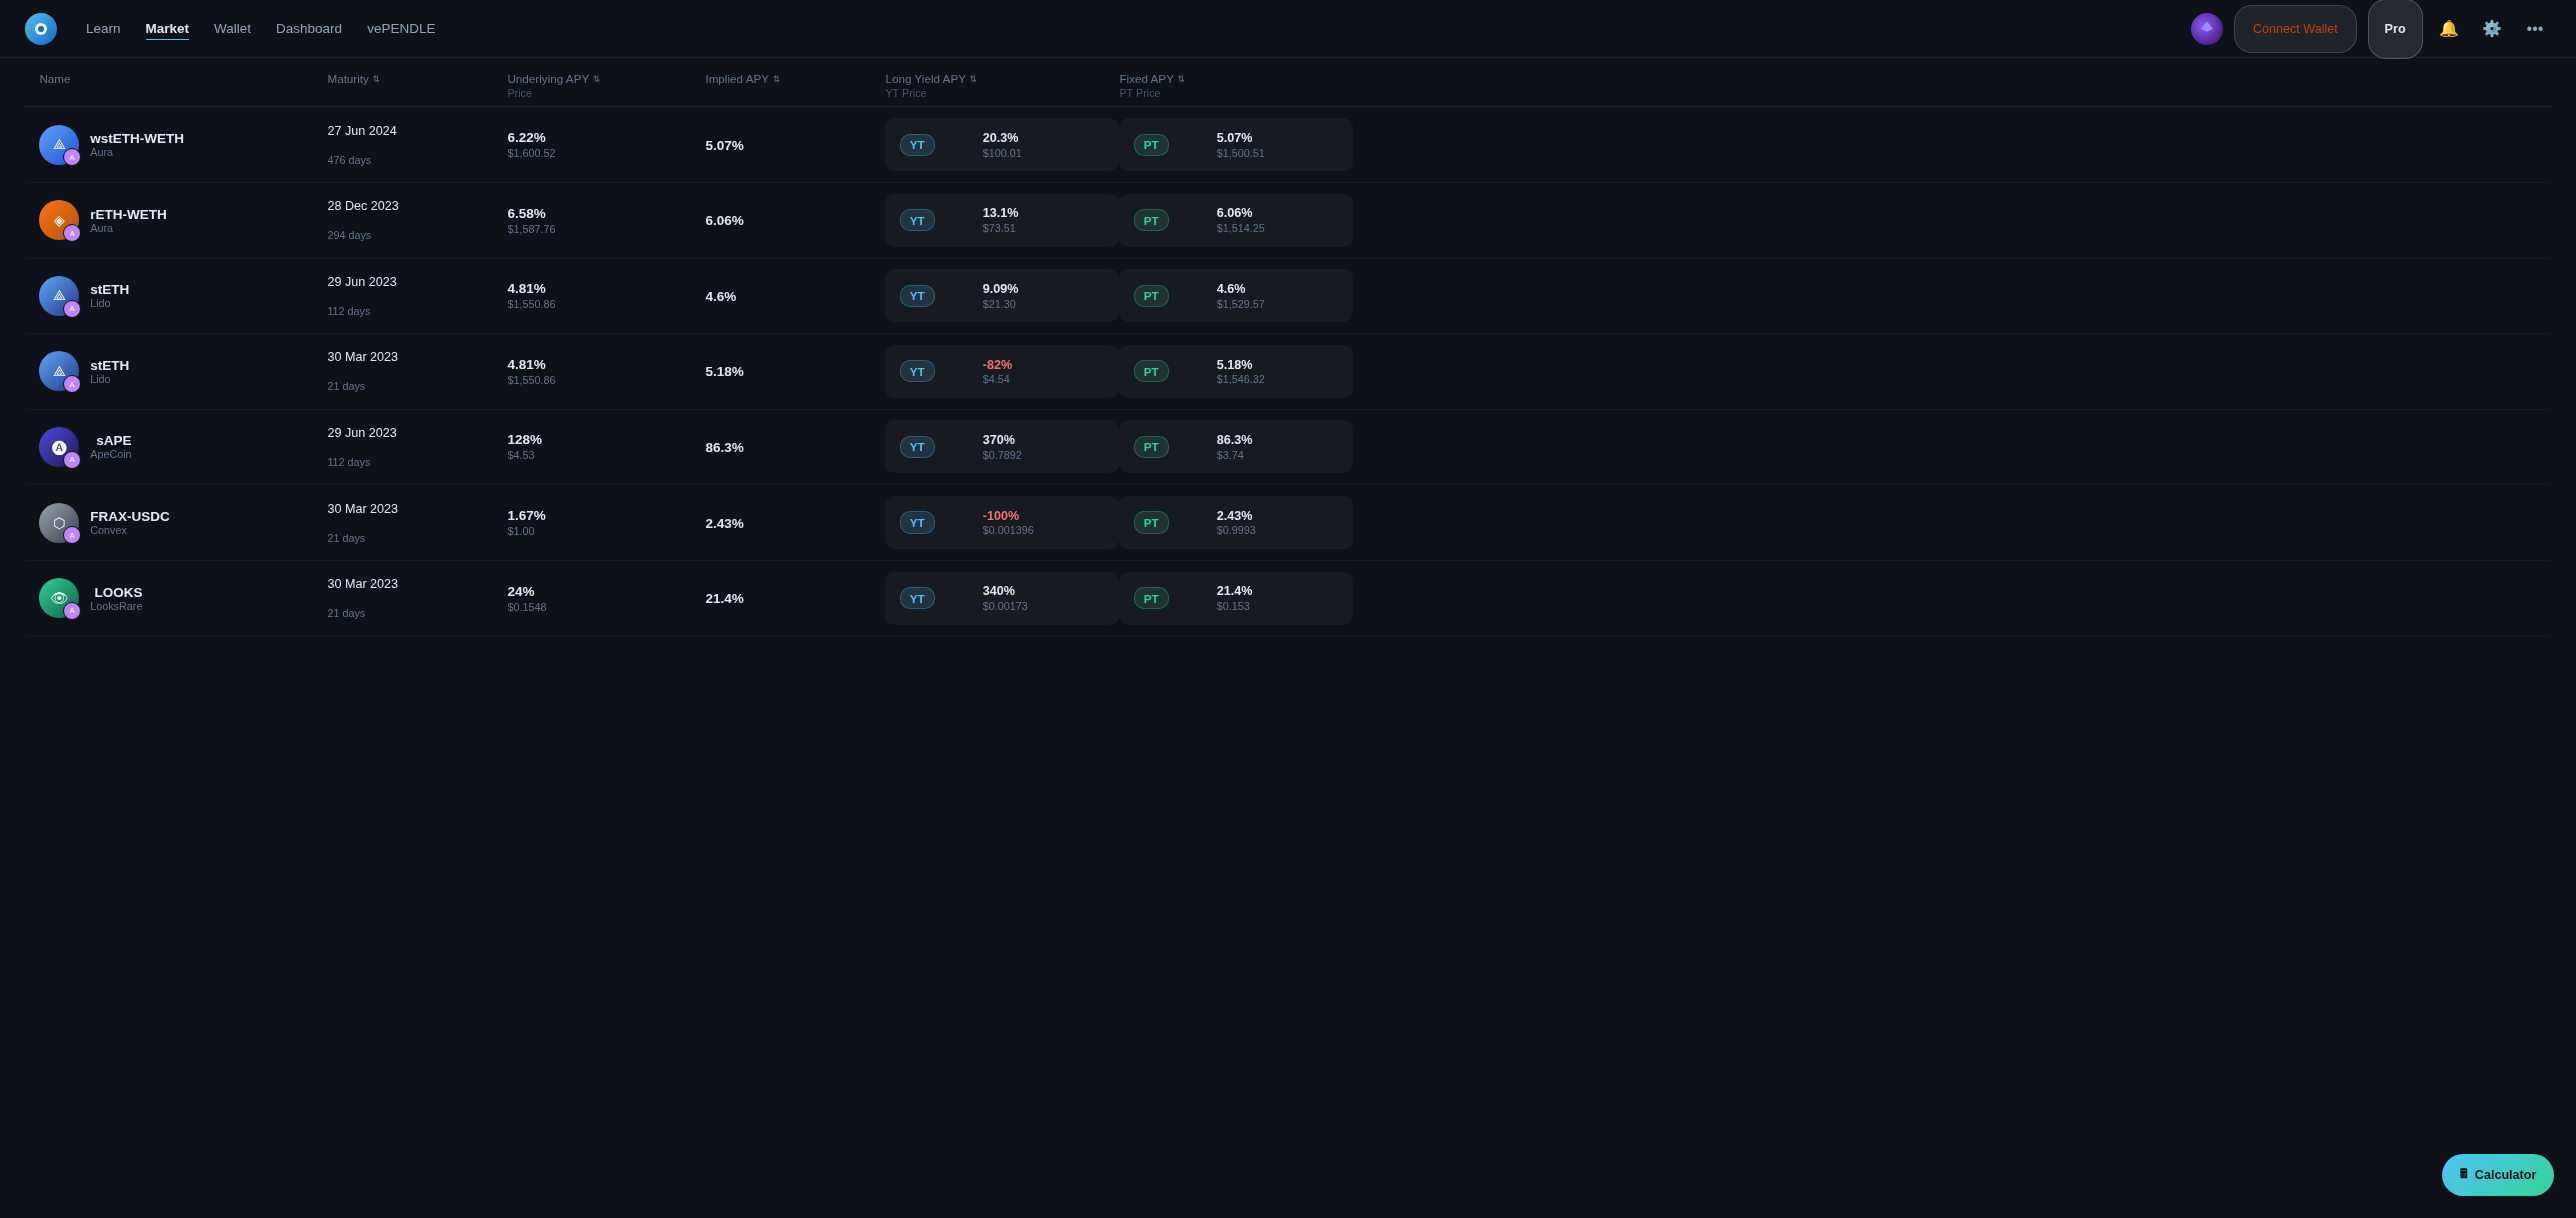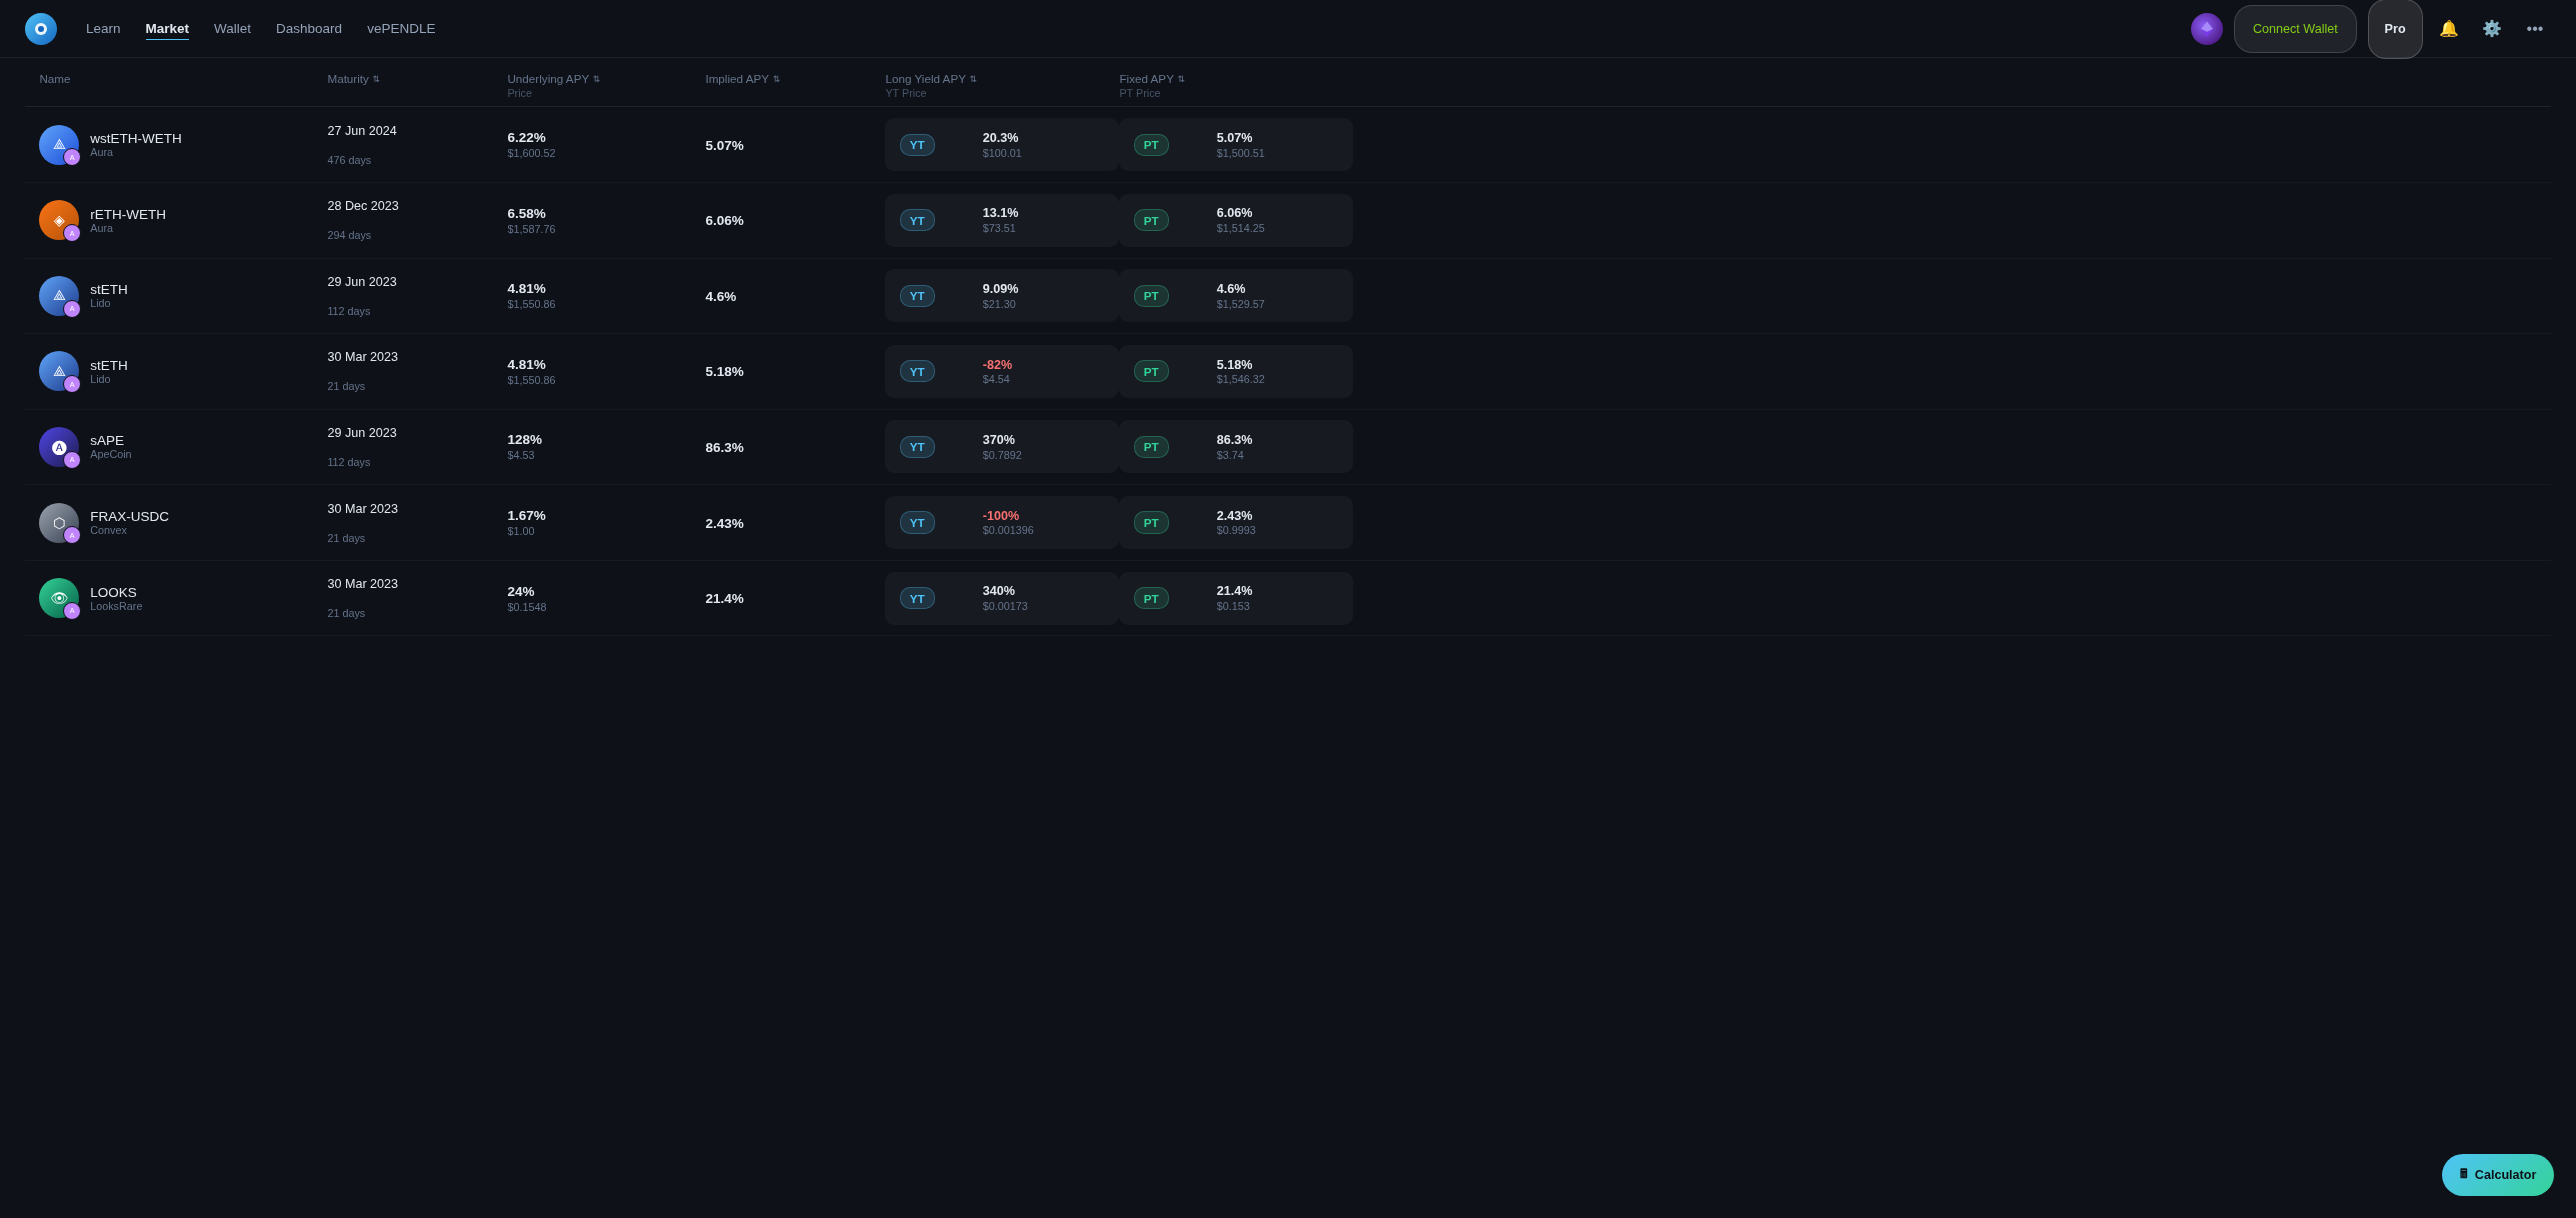--- a/index.html
+++ b/index.html
@@ -48,21 +48,21 @@
       display: flex; align-items: center; gap: 10.8px; margin-left: auto;
     }
     .eth-avatar {
       width: 32px; height: 32px; border-radius: 50%;
       background: radial-gradient(circle at 40% 40%, #8b5cf6, #3b0764);
       display: flex; align-items: center; justify-content: center;
     }
     .connect-wallet-btn {
       background: rgba(255,255,255,0.08);
       border: 0.9px solid rgba(255,255,255,0.15);
-      color: #84cc16;
+      color: #c2410c;
       border-radius: 18px;
       padding: 16px 18px;
       font-size: 12.6px;
       cursor: pointer;
     }
     .pro-badge {
       background: rgba(255,255,255,0.1);
       border: 0.9px solid rgba(255,255,255,0.2);
       color: #e2e8f0;
       border-radius: 18px;
@@ -127,21 +127,21 @@
     .asset-icon .sub-icon {
       position: absolute;
       bottom: -1.8px; right: -1.8px;
       width: 18px; height: 18px; border-radius: 50%;
       background: #c084fc;
       border: 1.8px solid #0f1118;
       display: flex; align-items: center; justify-content: center;
       font-size: 7.2px;
       color: white;
     }
-    .asset-name { font-size: 13.5px; font-weight: 400; color: #e2e8f0; }
+    .asset-name { font-size: 13.5px; font-weight: 700; color: #e2e8f0; text-align: right; }
     .asset-provider { font-size: 10.8px; color: #64748b; }
 
     .maturity-cell { display: flex; flex-direction: column; gap: 16px; }
     .maturity-date { font-size: 12.6px; color: #e2e8f0; }
     .maturity-days { font-size: 10.8px; color: #64748b; }
 
     .apy-cell { display: flex; flex-direction: column; gap: 2px; }
     .apy-pct { font-size: 13.5px; font-weight: 600; color: #e2e8f0; }
     .apy-price { font-size: 10.8px; color: #64748b; }
 

